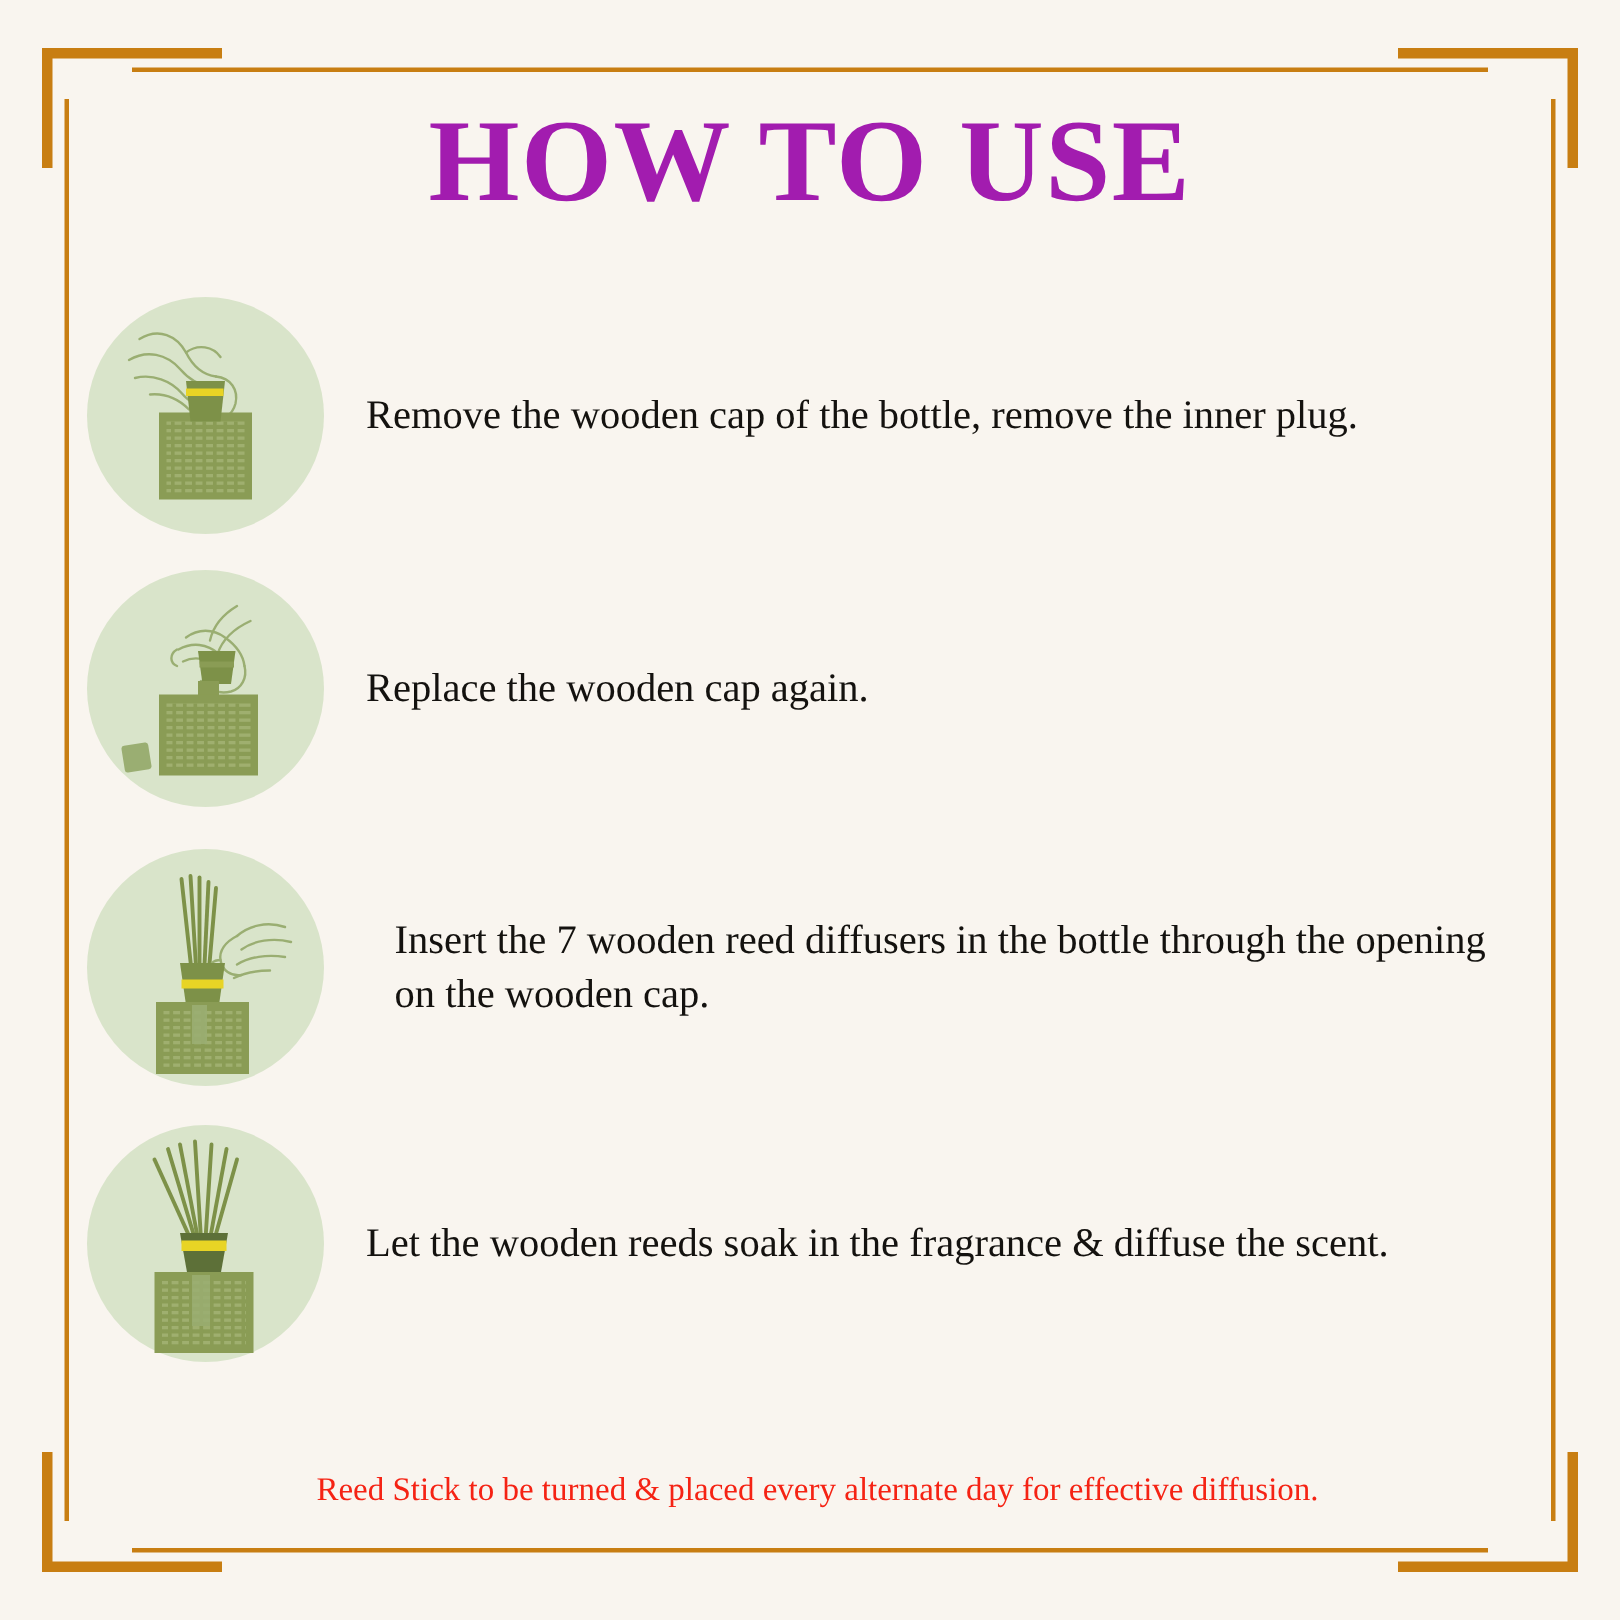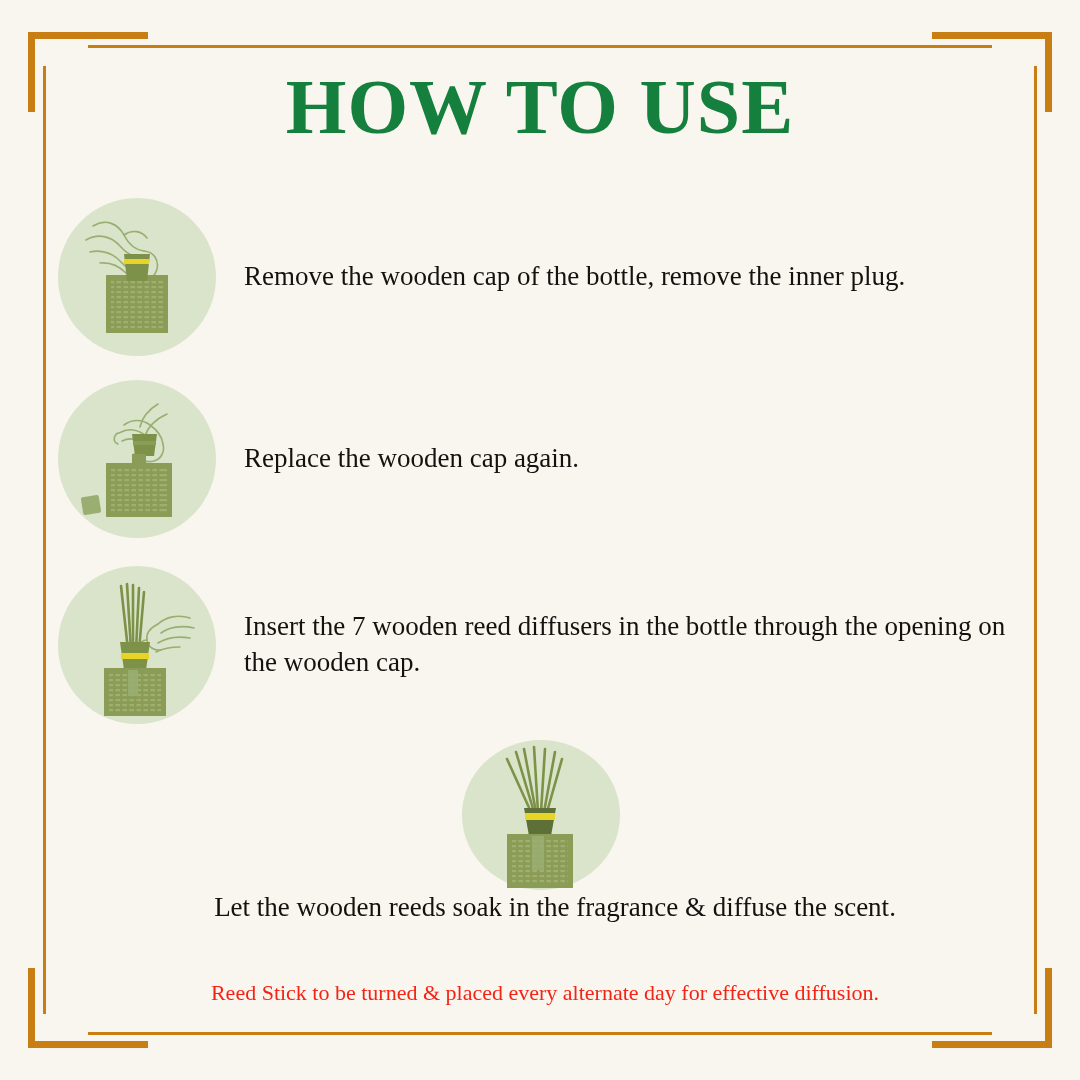--- a/index.html
+++ b/index.html
@@ -26,31 +26,31 @@
   .in-top{left:88px;right:88px;top:45px;height:3px;position:absolute;background:#c87e12;}
   .in-bottom{left:88px;right:88px;bottom:45px;height:3px;position:absolute;background:#c87e12;}
   .in-left{left:43px;top:66px;bottom:66px;width:3px;position:absolute;background:#c87e12;}
   .in-right{right:43px;top:66px;bottom:66px;width:3px;position:absolute;background:#c87e12;}
 
   
   .title{
     position:absolute;left:0;right:0;top:68px;
     text-align:center;
     font-size:78px;line-height:1;
-    font-weight:700;color:#15803d;
+    font-weight:700;color:#a21caf;
     letter-spacing:1px;
   }
 
   
   .steps{position:absolute;left:58px;right:56px;top:186px;}
   .step{display:flex;align-items:center;}
   .step-0{height:182px;}
   .step-1{height:182px;text-align:right;}
-  .step-2{height:190px;}
-  .step-3{height:178px;flex-direction:column;}
+  .step-2{height:190px;gap:19px;}
+  .step-3{height:178px;}
   .icon-wrap{
     width:158px;min-width:158px;height:158px;
     border-radius:50%;background:#d9e4ca;
     display:flex;align-items:center;justify-content:center;
   }
   .icon-wrap svg{display:block;}
   .step-text{
     margin-left:28px;
     font-size:27px;line-height:1.32;
     color:#14120f;

